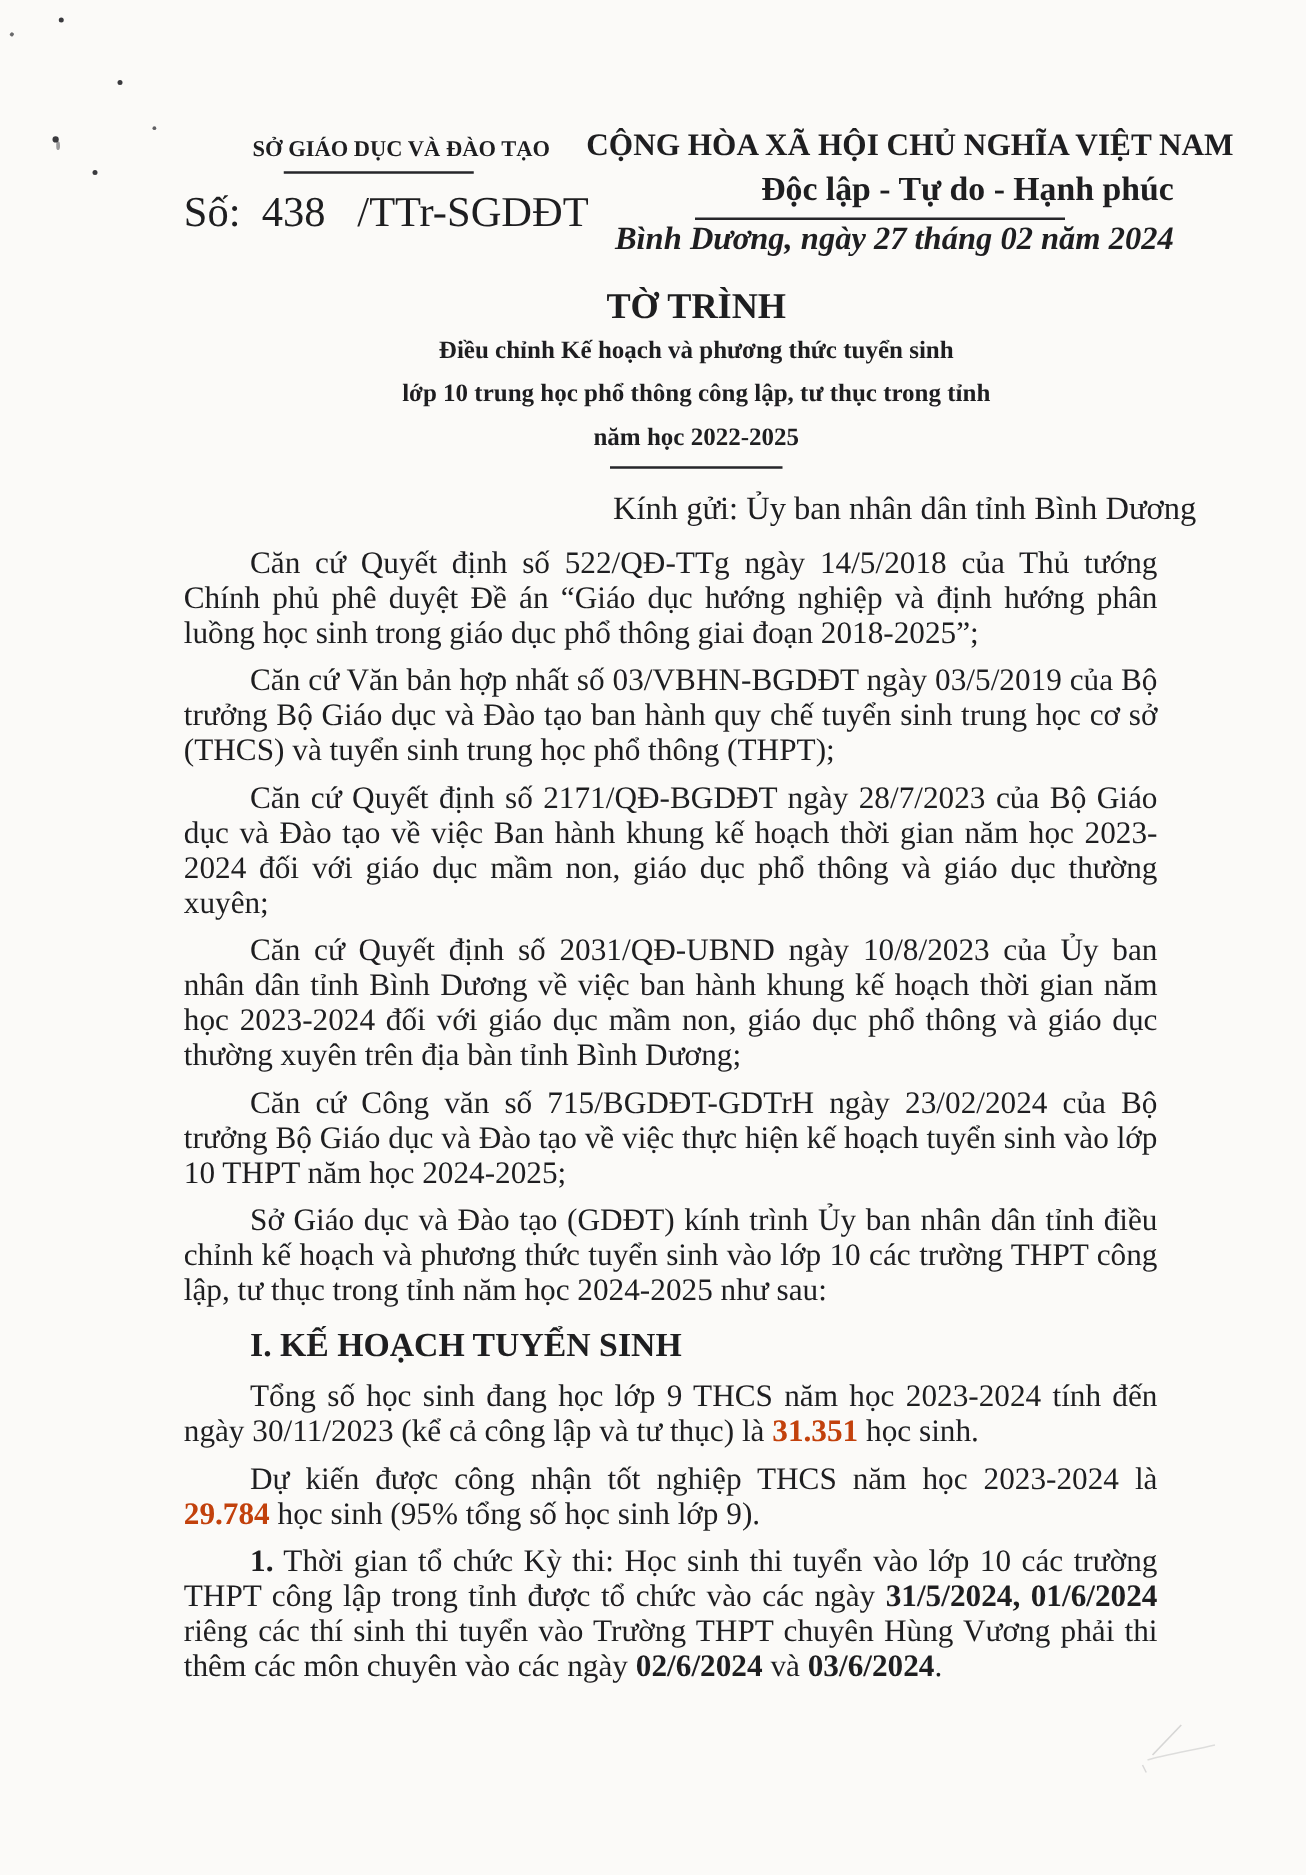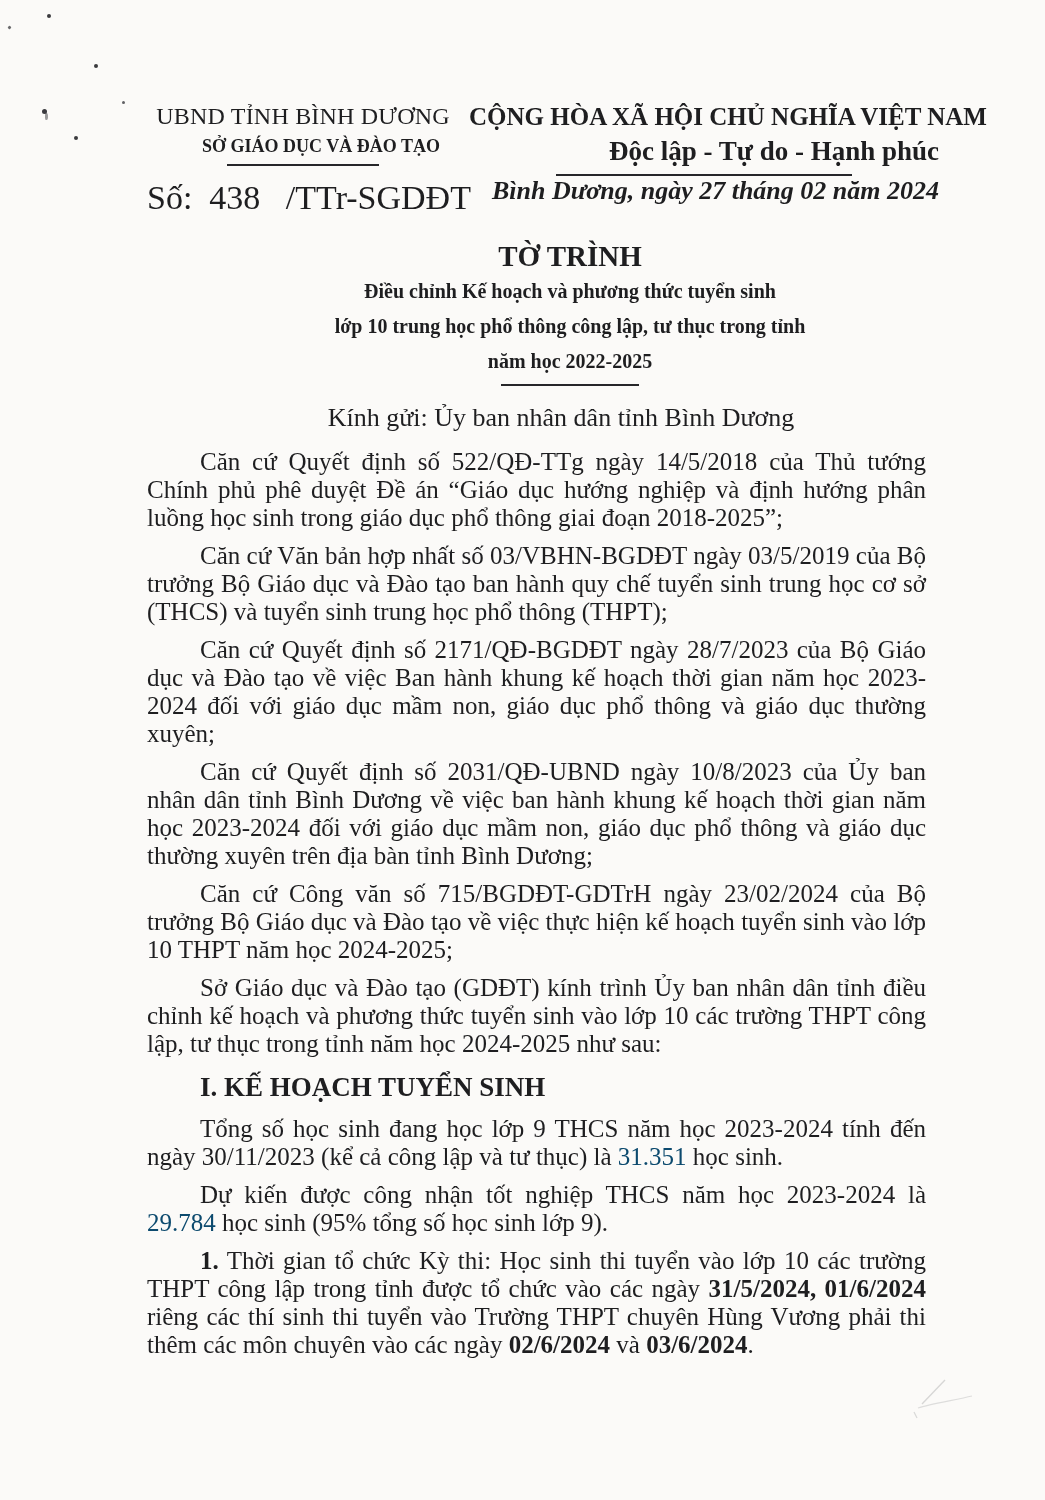--- a/index.html
+++ b/index.html
@@ -36,42 +36,42 @@
   .doc-number {
     font-size: 34px; font-weight: 400;
     margin-top: 13px; white-space: pre; text-align: center;
   }
   .date-line {
     font-size: 26px; font-style: italic; font-weight: 600;
     white-space: nowrap;
   }
 
   
-  .title-block { text-align: center; margin-top: 22px; position: relative; left: 27px; }
+  .title-block { text-align: center; margin-top: 22px; position: relative; left: 14px; }
   .title-kind  { font-size: 29px; font-weight: 700; line-height: 35px; }
   .title-line  { font-size: 20px; font-weight: 700; line-height: 35px; }
   .rule-title  { width: 138px; margin-top: 5px; }
   .salutation  {
-    text-align: center; font-size: 26px; margin-top: 17px;
+    text-align: right; font-size: 26px; margin-top: 17px;
     position: relative; left: 18px;
   }
 
   
   .body-text { margin-top: 15px; }
   .para {
     font-size: 25px; line-height: 28px;
     text-align: justify; text-indent: 53px;
     margin: 0 13px 10px 0;
   }
   .section-heading {
     font-size: 27px; font-weight: 700;
     text-indent: 53px; margin: 14px 0 12px 0;
   }
   .seg-bold { font-weight: 700; }
-  .seg-stat { font-weight: 400; color: #0c4a6e; }
+  .seg-stat { font-weight: 700; color: #c2410c; }
 
   
   .speck { position: absolute; background: #3a3a3e; border-radius: 50%; }
   .sp1 { left: 47px;  top: 14px;  width: 4px; height: 4px; }
   .sp2 { left: 8px;   top: 26px;  width: 3px; height: 3px; opacity: .75; transform: rotate(40deg); border-radius: 1px; }
   .sp3 { left: 94px;  top: 64px;  width: 4px; height: 4px; }
   .sp4 { left: 42px;  top: 109px; width: 5px; height: 5px; }
   .sp4b{ left: 45px;  top: 113px; width: 3px; height: 7px; opacity: .5; border-radius: 40% 60% 60% 40%; }
   .sp5 { left: 74px;  top: 136px; width: 4px; height: 4px; }
   .sp6 { left: 122px; top: 101px; width: 3px; height: 3px; opacity: .8; }
@@ -94,21 +94,20 @@
       <path d="M 22 36 L 45 12" stroke="#b9b9b9" stroke-width="1.4" fill="none"></path>
       <path d="M 18 40 C 30 36, 55 32, 72 28" stroke="#c6c6c6" stroke-width="1.2" fill="none"></path>
       <path d="M 14 44 L 17 50" stroke="#bdbdbd" stroke-width="1.2" fill="none"></path>
     </svg>
   </div>
 
   <div class="content">
 
     <div class="header-row">
       <div class="hdr-left">
-        <div class="l1">UBND TỈNH BÌNH DƯƠNG</div>
         <div class="l2">SỞ GIÁO DỤC VÀ ĐÀO TẠO</div>
         <div class="rule rule-left"></div>
         <div class="doc-number">Số:  438   /TTr-SGDĐT</div>
       </div>
       <div class="hdr-right">
         <div class="l1">CỘNG HÒA XÃ HỘI CHỦ NGHĨA VIỆT NAM</div>
         <div class="l2">Độc lập - Tự do - Hạnh phúc</div>
         <div class="rule rule-right"></div>
         <div class="date-line">Bình Dương, ngày 27 tháng 02 năm 2024</div>
       </div>

